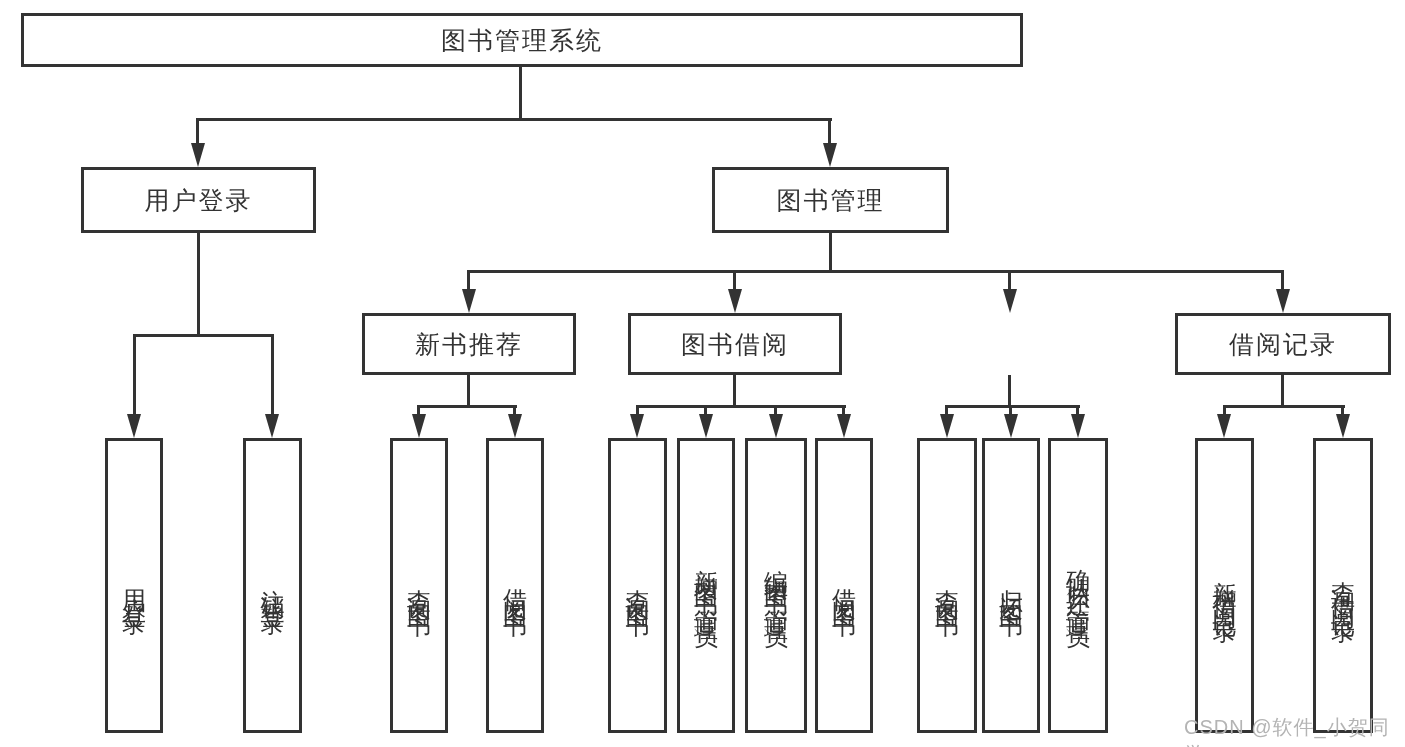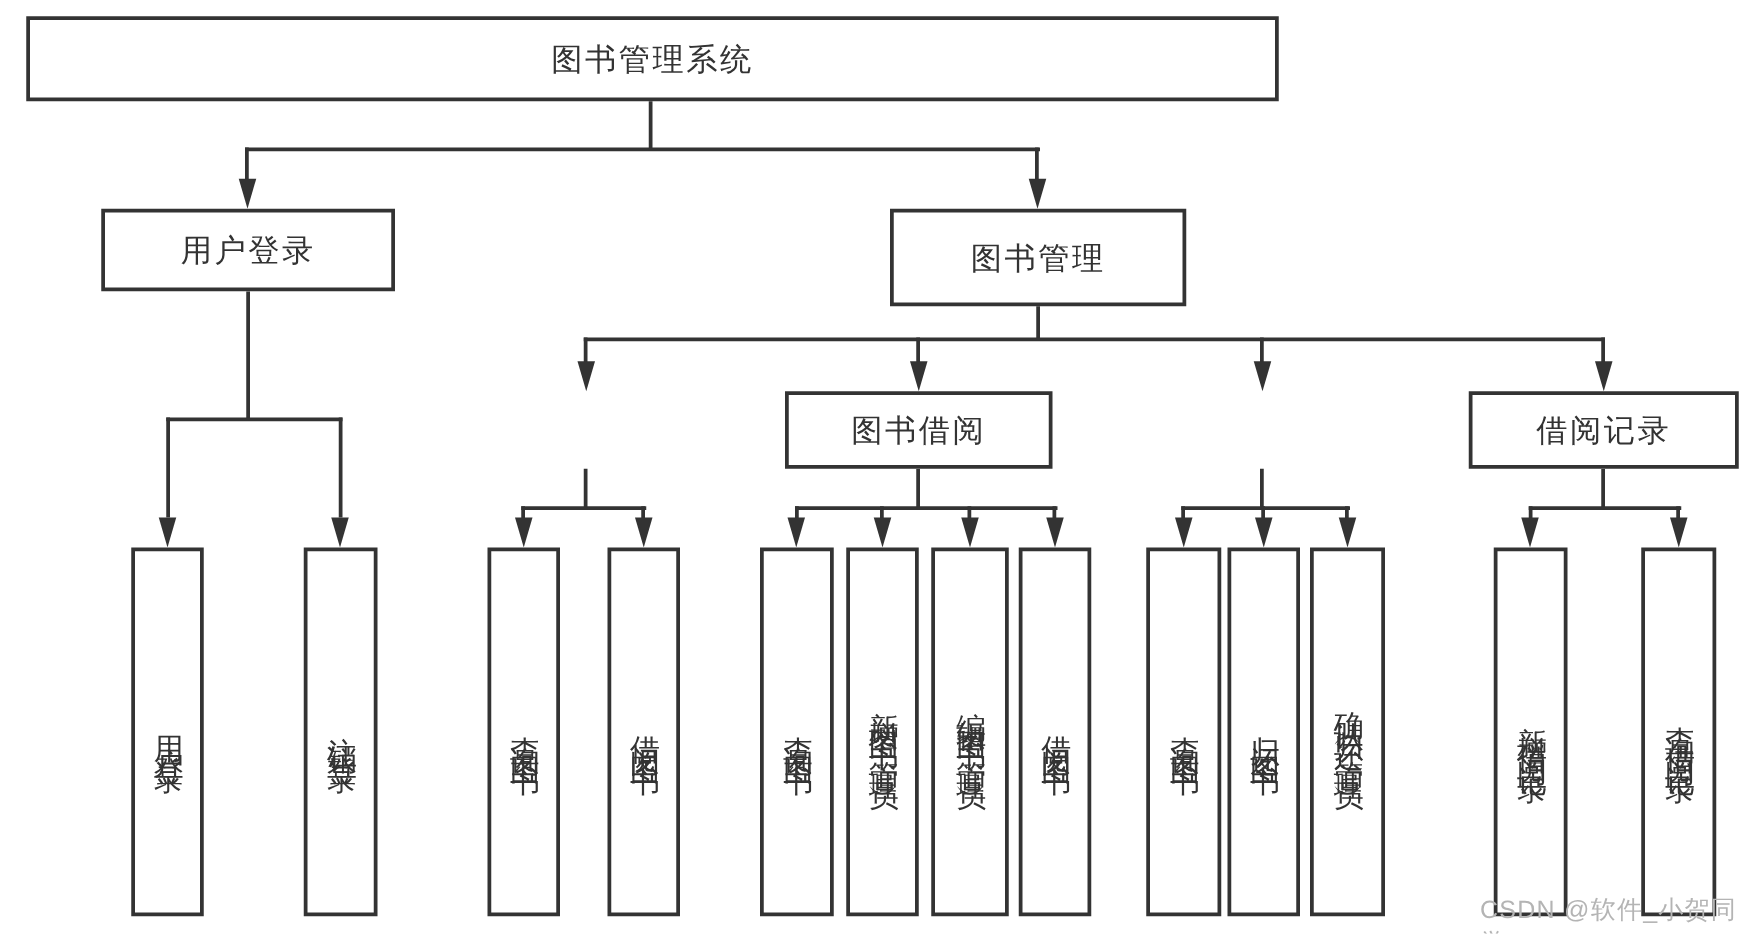--- a/index.html
+++ b/index.html
@@ -16,25 +16,26 @@
   .arrow{position:absolute;width:0;height:0;border-left:7px solid transparent;
          border-right:7px solid transparent;border-top:24px solid #333;z-index:1;}
   .watermark{position:absolute;left:1184px;top:714px;color:#b4b4b4;
              font-size:20px;letter-spacing:1px;z-index:5;}
 </style>
 </head>
 <body>
 
 <div class="canvas">
 
-  <div class="box" style="left:21px;top:13px;width:1002px;height:68px;">图书管理系统</div>
+  <div class="box" style="left:21px;top:13px;width:1002px;height:54px;">图书管理系统</div>
 
   <div class="box" style="left:81px;top:167px;width:235px;height:66px;">用户登录</div>
-  <div class="box" style="left:712px;top:167px;width:237px;height:78px;">图书管理</div>
+  <div class="box" style="left:712px;top:167px;width:237px;height:66px;">图书管理</div>
 
+  <div class="box" style="left:362px;top:313px;width:214px;height:62px;">新书推荐</div>
   <div class="box" style="left:628px;top:313px;width:214px;height:62px;text-align:center;">图书借阅</div>
   <div class="box" style="left:1175px;top:313px;width:216px;height:62px;">借阅记录</div>
 
   <div class="box leaf" style="left:105px;top:438px;width:58px;height:295px;">用户登录</div>
   <div class="box leaf" style="left:243px;top:438px;width:59px;height:295px;">注销登录</div>
 
   <div class="box leaf" style="left:390px;top:438px;width:58px;height:295px;">查询图书</div>
   <div class="box leaf" style="left:486px;top:438px;width:58px;height:295px;">借阅图书</div>
 
   <div class="box leaf" style="left:608px;top:438px;width:59px;height:295px;">查询图书</div>

